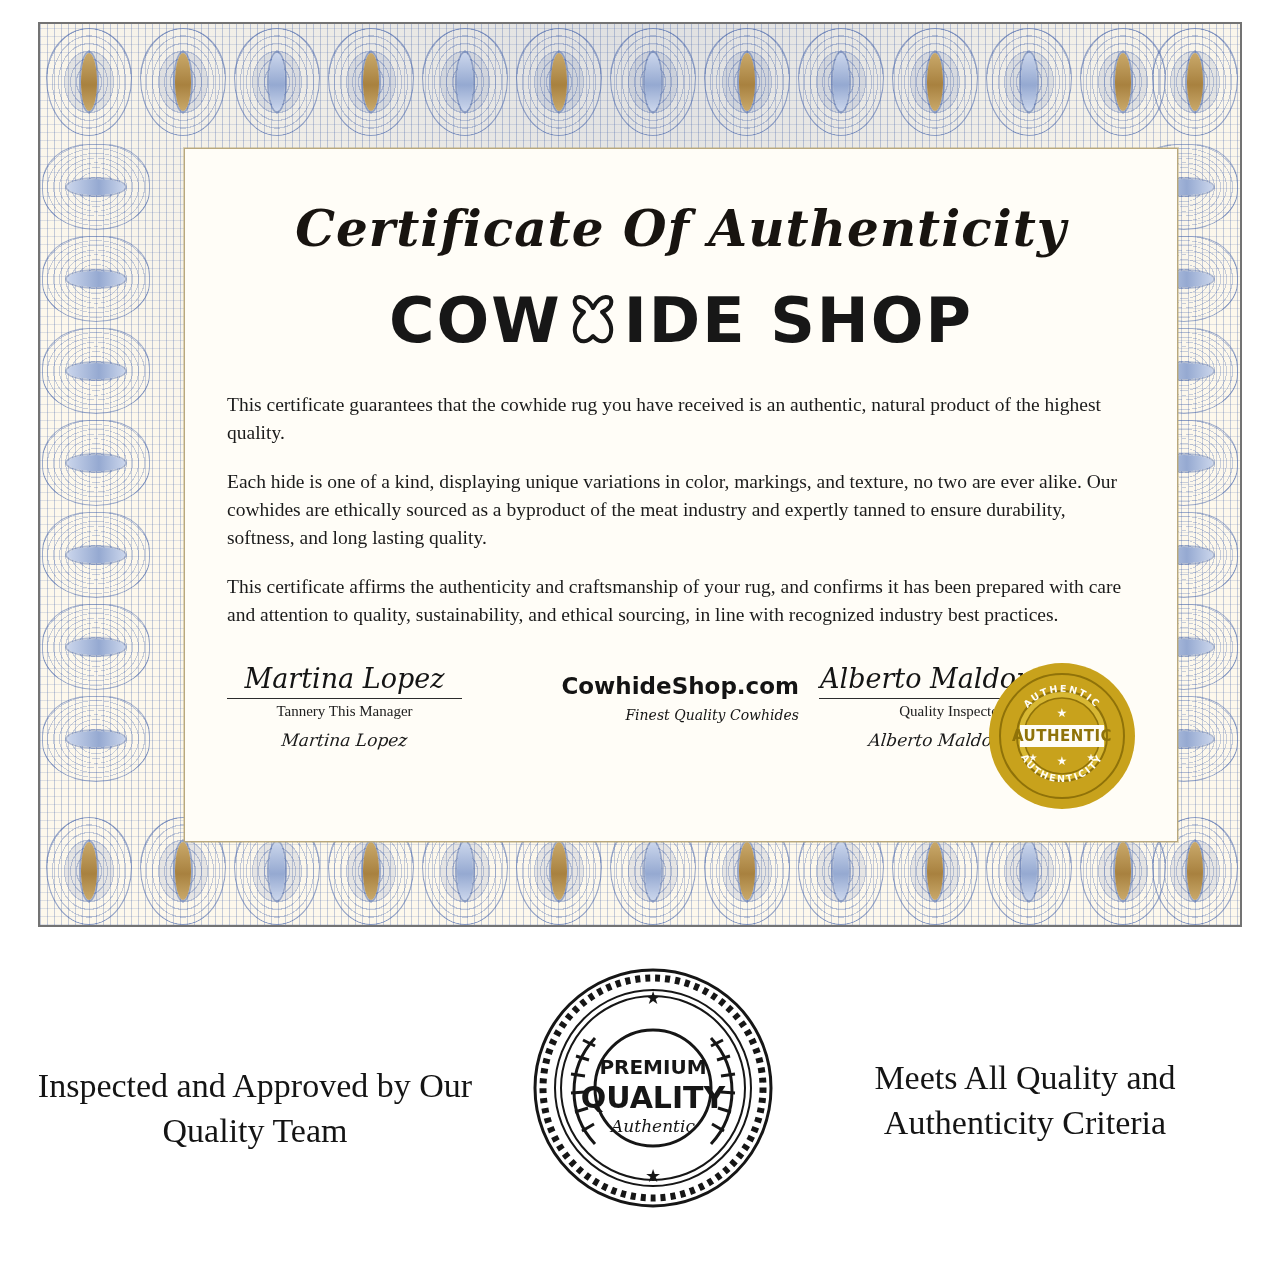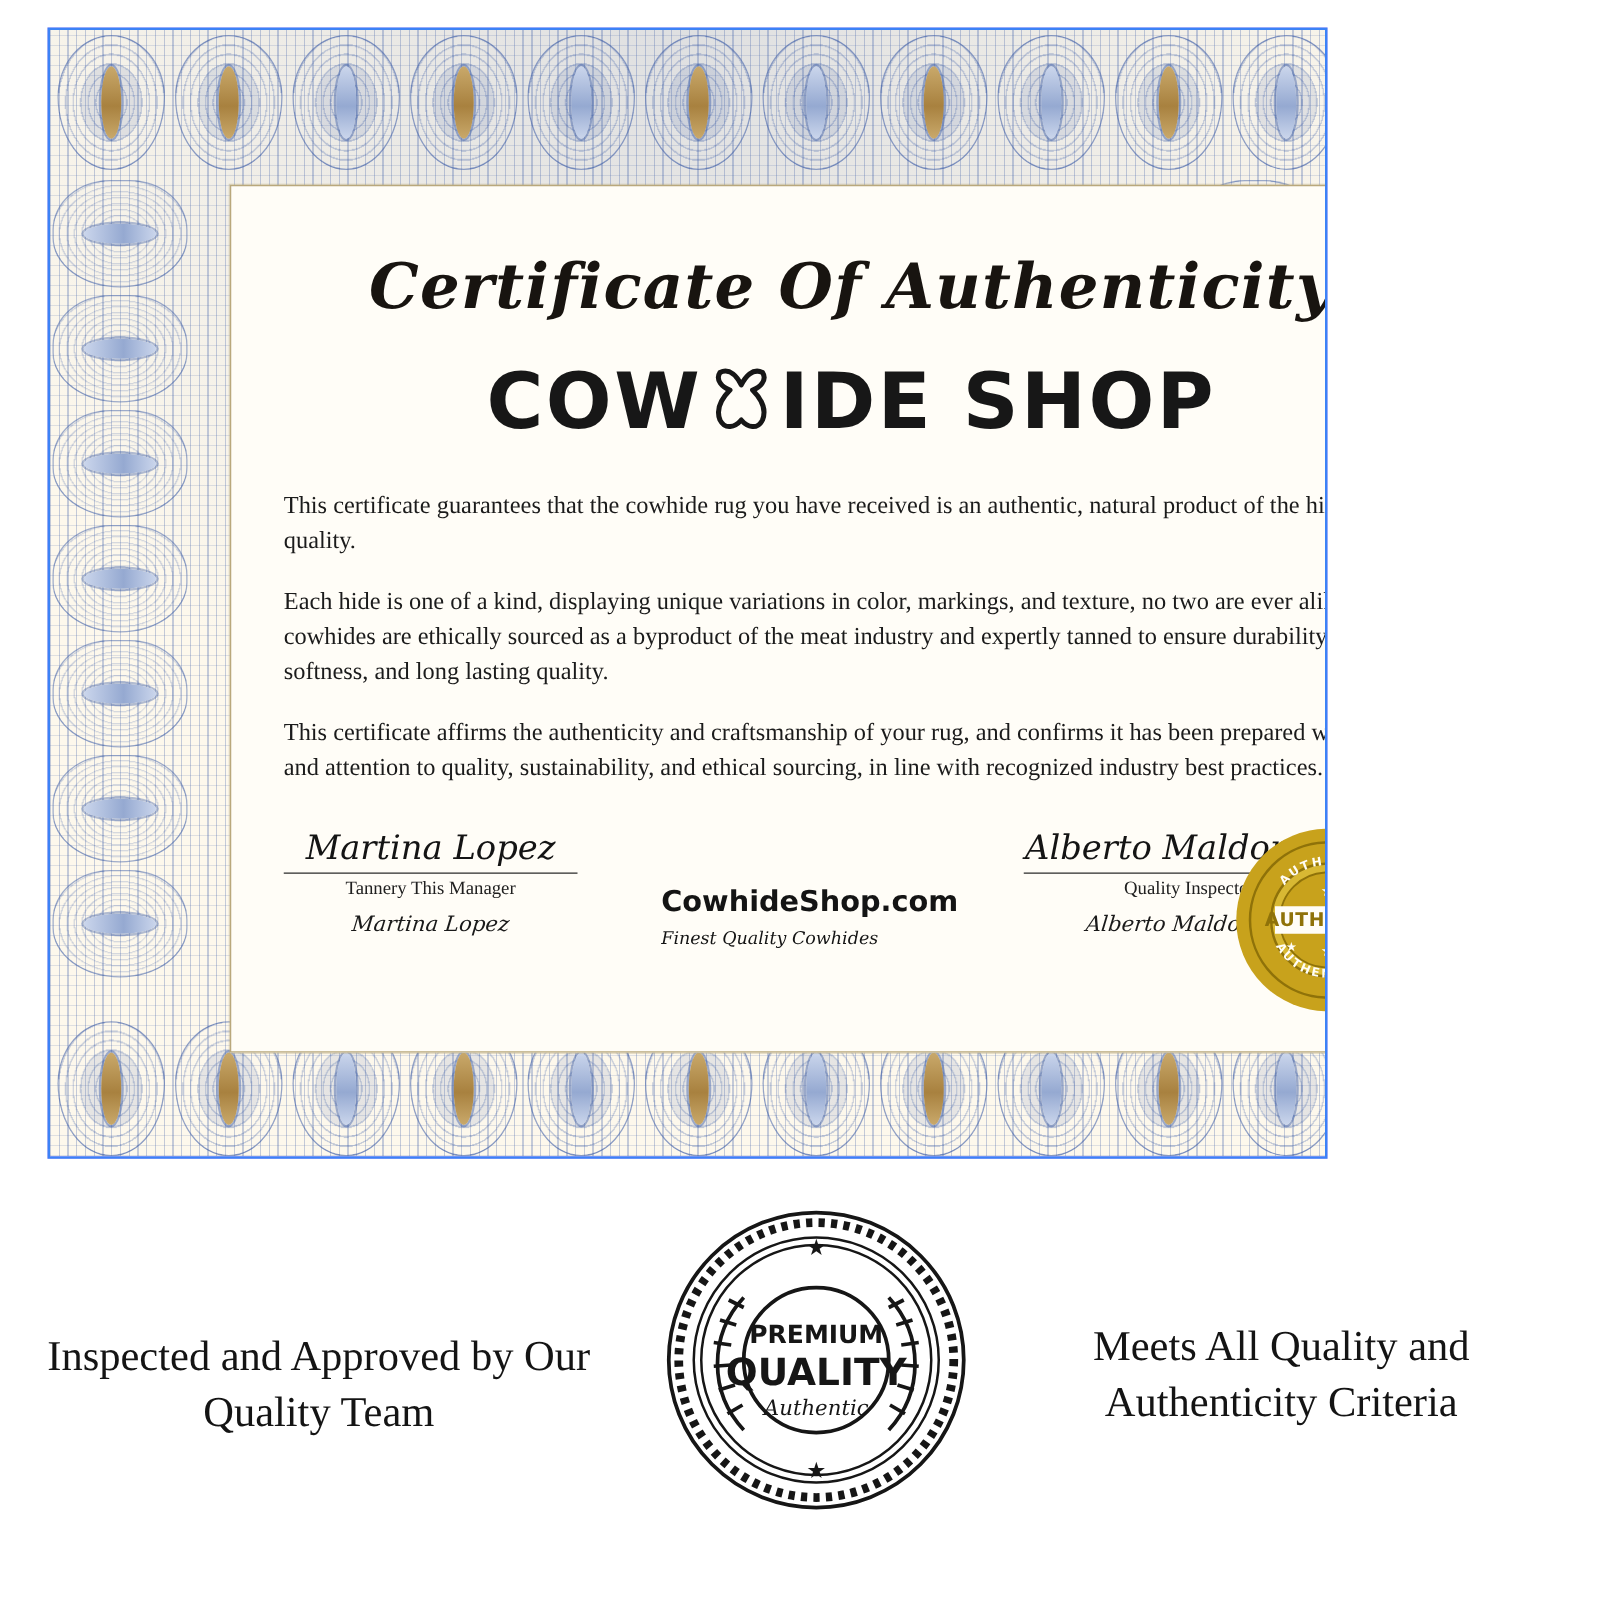--- a/index.html
+++ b/index.html
@@ -10,23 +10,23 @@
     font-family: "Liberation Serif", serif;
     overflow: hidden;
   }
 
   .page { position: relative; width: 1280px; height: 1281px; background:#fff; }
 
   
   .cert-frame {
     position: absolute;
     left: 38px; top: 22px;
-    width: 1024px; height: 905px;
-    background: #f0abfc;
-    border: 2px solid #3b82f6;
+    width: 1204px; height: 905px;
+    background: #f97316;
+    border: 2px solid #737373;
     overflow: hidden;
   }
   
   .guilloche {
     position: absolute; inset: 0;
     background:
       repeating-linear-gradient(90deg, rgba(63,95,168,0.30) 0 1px, rgba(255,255,255,0) 1px 7px),
       repeating-linear-gradient(0deg, rgba(63,95,168,0.16) 0 1px, rgba(255,255,255,0) 1px 8px),
       radial-gradient(circle at 50% 0%, rgba(63,95,168,0.16), rgba(255,255,255,0) 60%),
       #fdf8ec;
@@ -141,21 +141,21 @@
   }
   .sig-hand {
     font-family: "DejaVu Serif", serif;
     font-style: italic;
     font-size: 17px;
     color:#1a1a1a;
     margin-top: 10px;
     white-space: nowrap;
     transform: skewX(-6deg);
   }
-  .center-block { position:absolute; text-align:left;margin-top:36px; }
+  .center-block { position:absolute; text-align:right; }
   .center-site {
     font-family: "DejaVu Sans", sans-serif;
     font-weight:700;
     font-size: 23px;
     color:#141414;
   }
   .center-tag {
     font-family: "DejaVu Serif", serif;
     font-style: italic;
     font-size: 14px;

